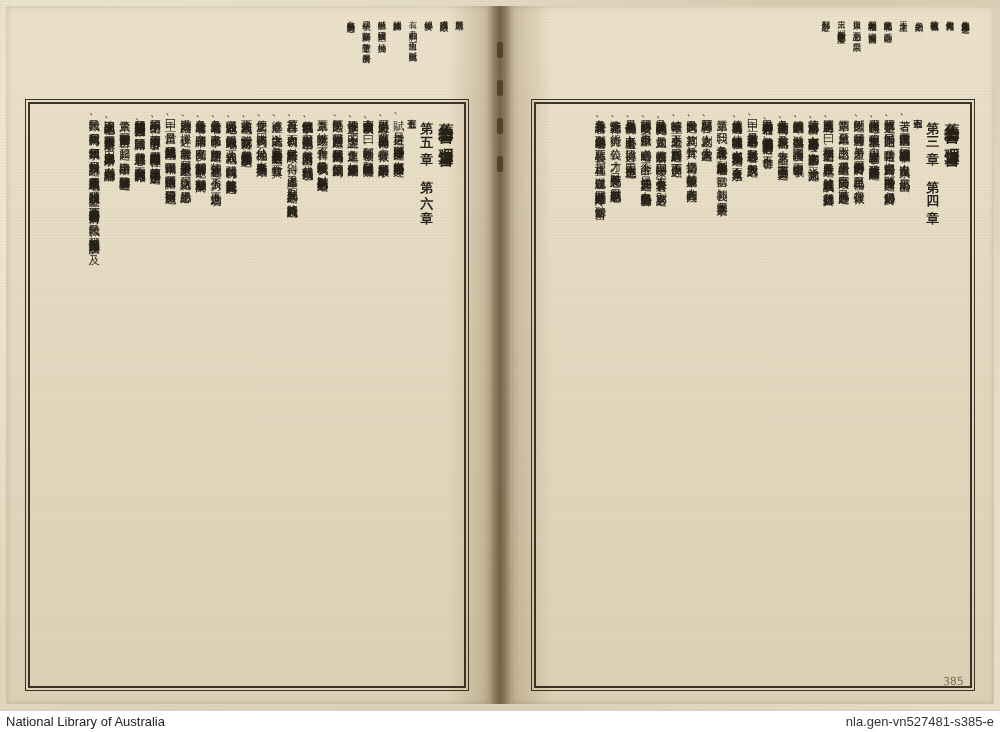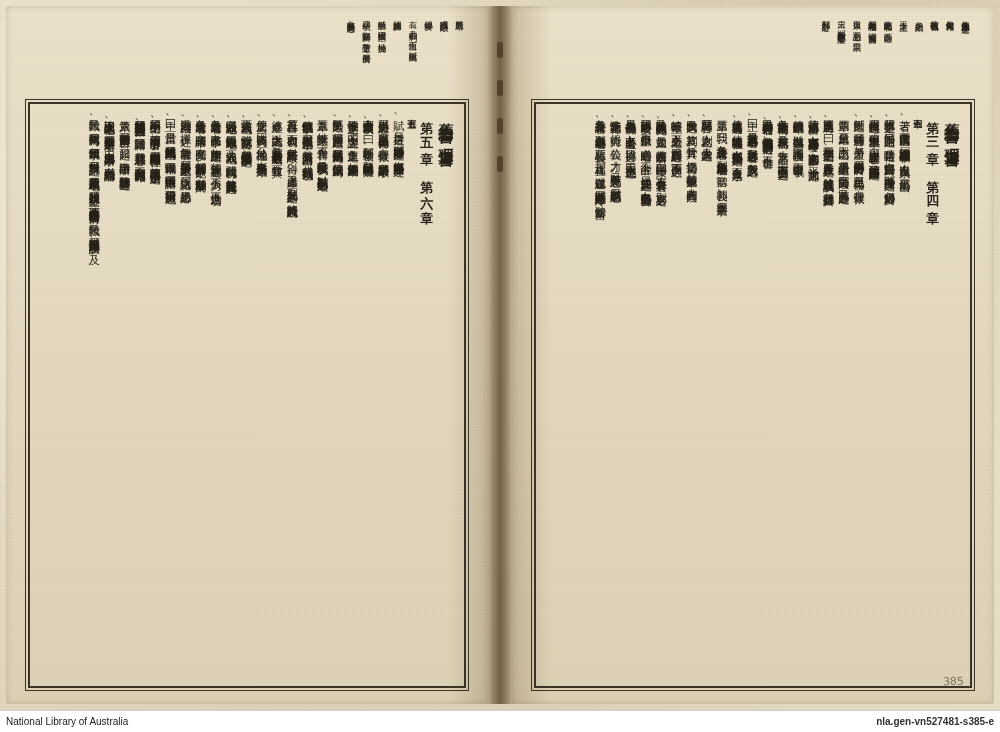--- a/index.html
+++ b/index.html
@@ -176,25 +176,25 @@
     left: 0; bottom: 0;
     width: 1000px;
     height: 22px;
     background: #ffffff;
     border-top: 1px solid #d0d0d0;
     display: flex;
     align-items: center;
     justify-content: space-between;
     padding: 0 6px;
     box-sizing: border-box;
-    font-size: 10px;
+    font-size: 13px;
     color: #222;
     font-family: "Liberation Sans", sans-serif;
   }
-  .footer .right { color: #333; font-weight: bold; }
+  .footer .right { color: #333; }
 
   
   .foldshadow-l {
     position: absolute; right: 0; top: 0; width: 40px; height: 698px;
     background: linear-gradient(90deg, rgba(120,95,55,0) 0%, rgba(120,95,55,0.28) 100%);
     pointer-events: none;
   }
   .foldshadow-r {
     position: absolute; left: 0; top: 0; width: 40px; height: 698px;
     background: linear-gradient(270deg, rgba(120,95,55,0) 0%, rgba(120,95,55,0.28) 100%);

